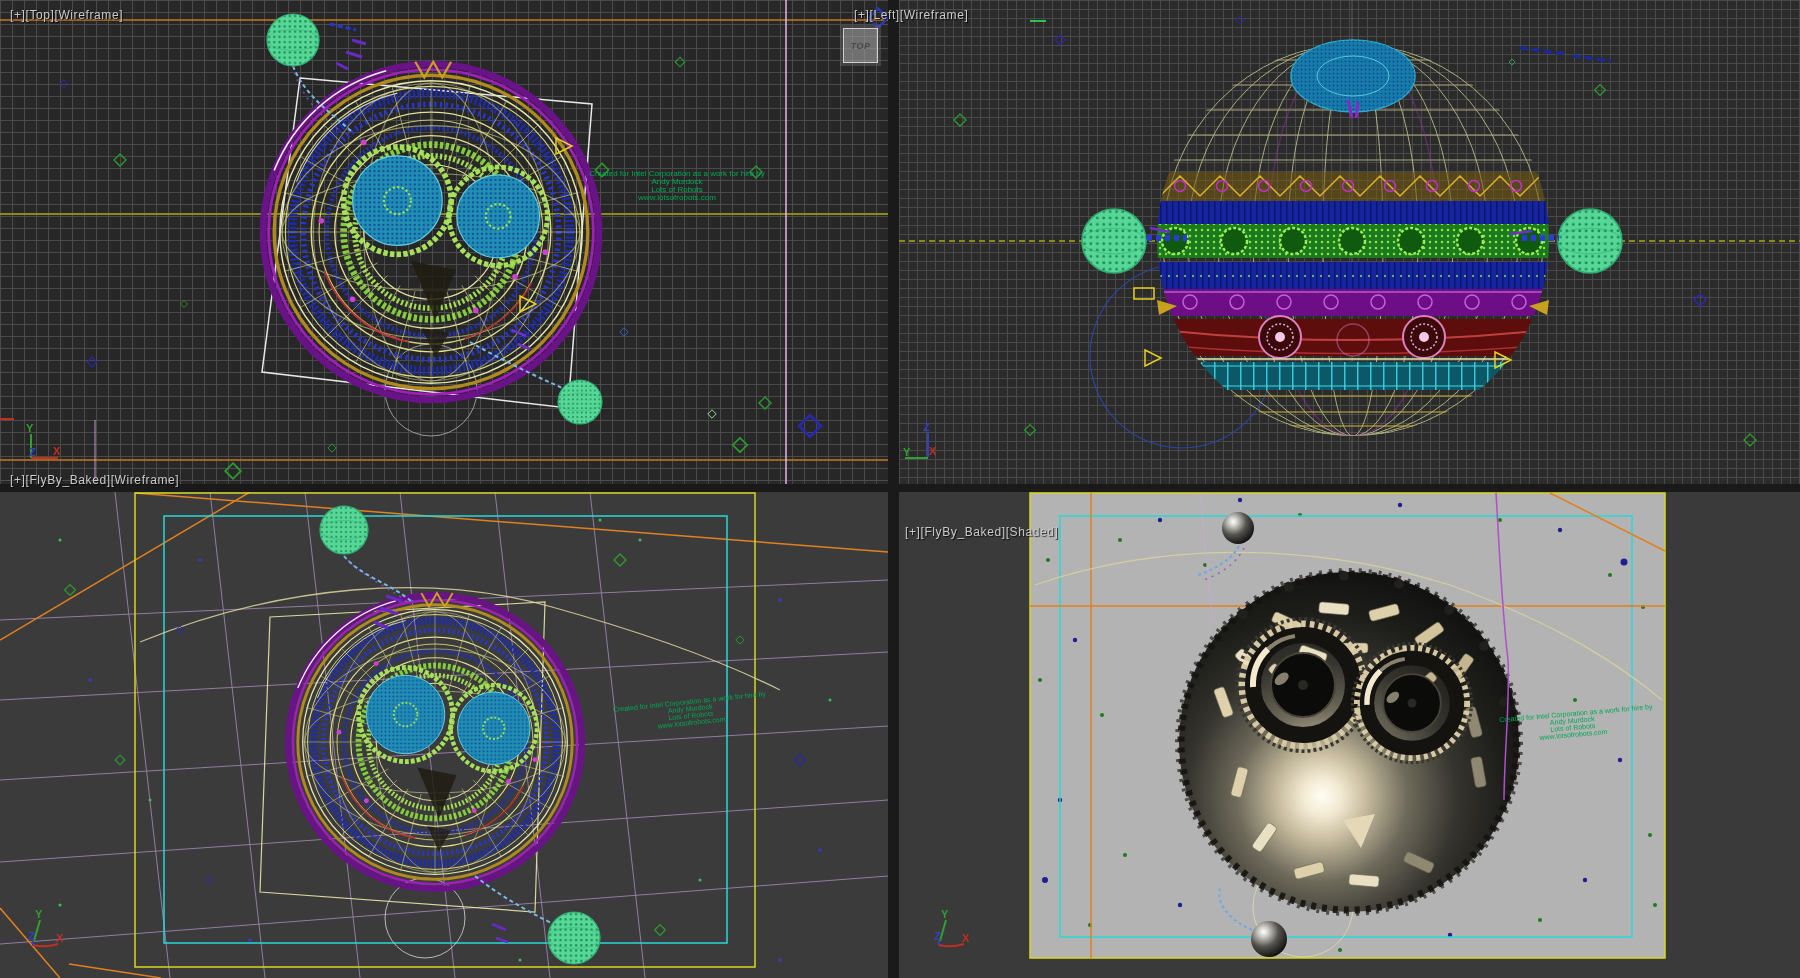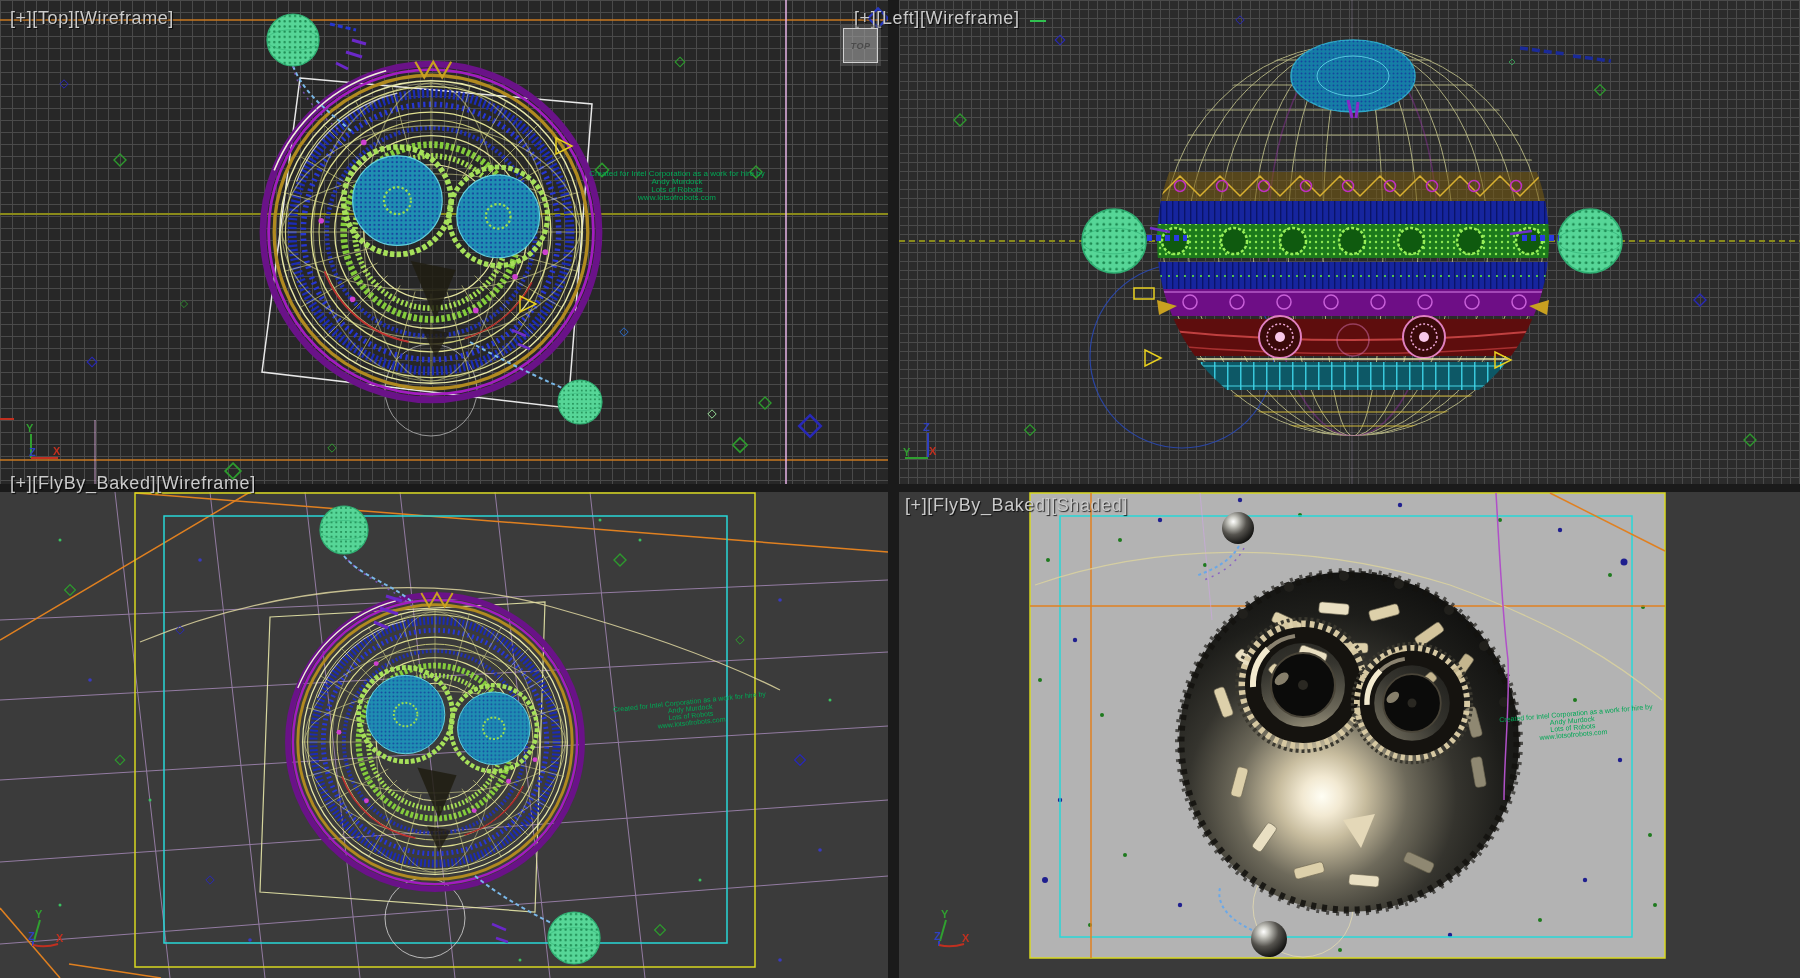--- a/index.html
+++ b/index.html
@@ -8,21 +8,21 @@
   .vp{position:absolute;}
   #vp1{left:0;top:0;width:888px;height:484px;background-color:#272727;
        background-image:linear-gradient(#4a4a4a 1px,transparent 1px),linear-gradient(90deg,#4a4a4a 1px,transparent 1px);
        background-size:12px 12px;}
   #vp2{left:899px;top:0;width:901px;height:484px;background-color:#2b2b2b;
        background-image:linear-gradient(#4a4a4a 1px,transparent 1px),linear-gradient(90deg,#4a4a4a 1px,transparent 1px);
        background-size:9px 9px;}
   #vp3{left:0;top:492px;width:888px;height:486px;background:#3b3b3b;}
   #vp4{left:899px;top:492px;width:901px;height:486px;background:#3a3a3a;}
   #scene{position:absolute;left:0;top:0;}
-  .vplabel{position:absolute;color:#cacaca;font-size:18px;letter-spacing:.6px;
+  .vplabel{position:absolute;color:#cacaca;font-size:12px;letter-spacing:.6px;
            text-shadow:1px 1px 1px rgba(0,0,0,.8);cursor:pointer;white-space:nowrap;}
   .viewcube{position:absolute;width:33px;height:33px;background:rgba(158,158,158,.62);
             border:1px solid #d0d0d0;box-shadow:0 0 0 3px rgba(95,95,95,.5);
             display:flex;align-items:center;justify-content:center;
             font-size:9px;font-weight:bold;color:#4b4b4b;letter-spacing:.5px;cursor:pointer;font-style:italic;}
   .wm{position:absolute;color:#00a855;text-align:center;font-size:8px;line-height:8px;}
   .wm div{white-space:nowrap;}
   #wm3{font-size:7px;line-height:7px;transform:rotate(-6deg);}
   #wm4{font-size:7px;line-height:7px;transform:rotate(-5deg);}
 </style>
@@ -528,21 +528,21 @@
         <text x="941" y="918" fill="#30a030" font-size="11" font-weight="bold">Y</text>
         <text x="934" y="940" fill="#3040c0" font-size="11" font-weight="bold">Z</text>
         <text x="962" y="942" fill="#c03020" font-size="11" font-weight="bold">X</text>
       </g>
     </g>
   </svg>
 
   <div class="vplabel" style="left:10px;top:8px">[+][Top][Wireframe]</div>
   <div class="vplabel" style="left:854px;top:8px">[+][Left][Wireframe]</div>
   <div class="vplabel" style="left:10px;top:473px">[+][FlyBy_Baked][Wireframe]</div>
-  <div class="vplabel" style="left:905px;top:495px">[+][FlyBy_Baked][Shaded]</div>
+  <div class="vplabel" style="left:905px;top:525px">[+][FlyBy_Baked][Shaded]</div>
 
   <div class="viewcube" style="left:843px;top:28px">
     <span>TOP</span>
   </div>
   <div class="viewcube" style="left:1803px;top:28px">
     <span>LEFT</span>
   </div>
 
   <div class="wm" id="wm1" style="left:572px;top:170px;width:210px">
     <div>Created for Intel Corporation as a work for hire by</div>

